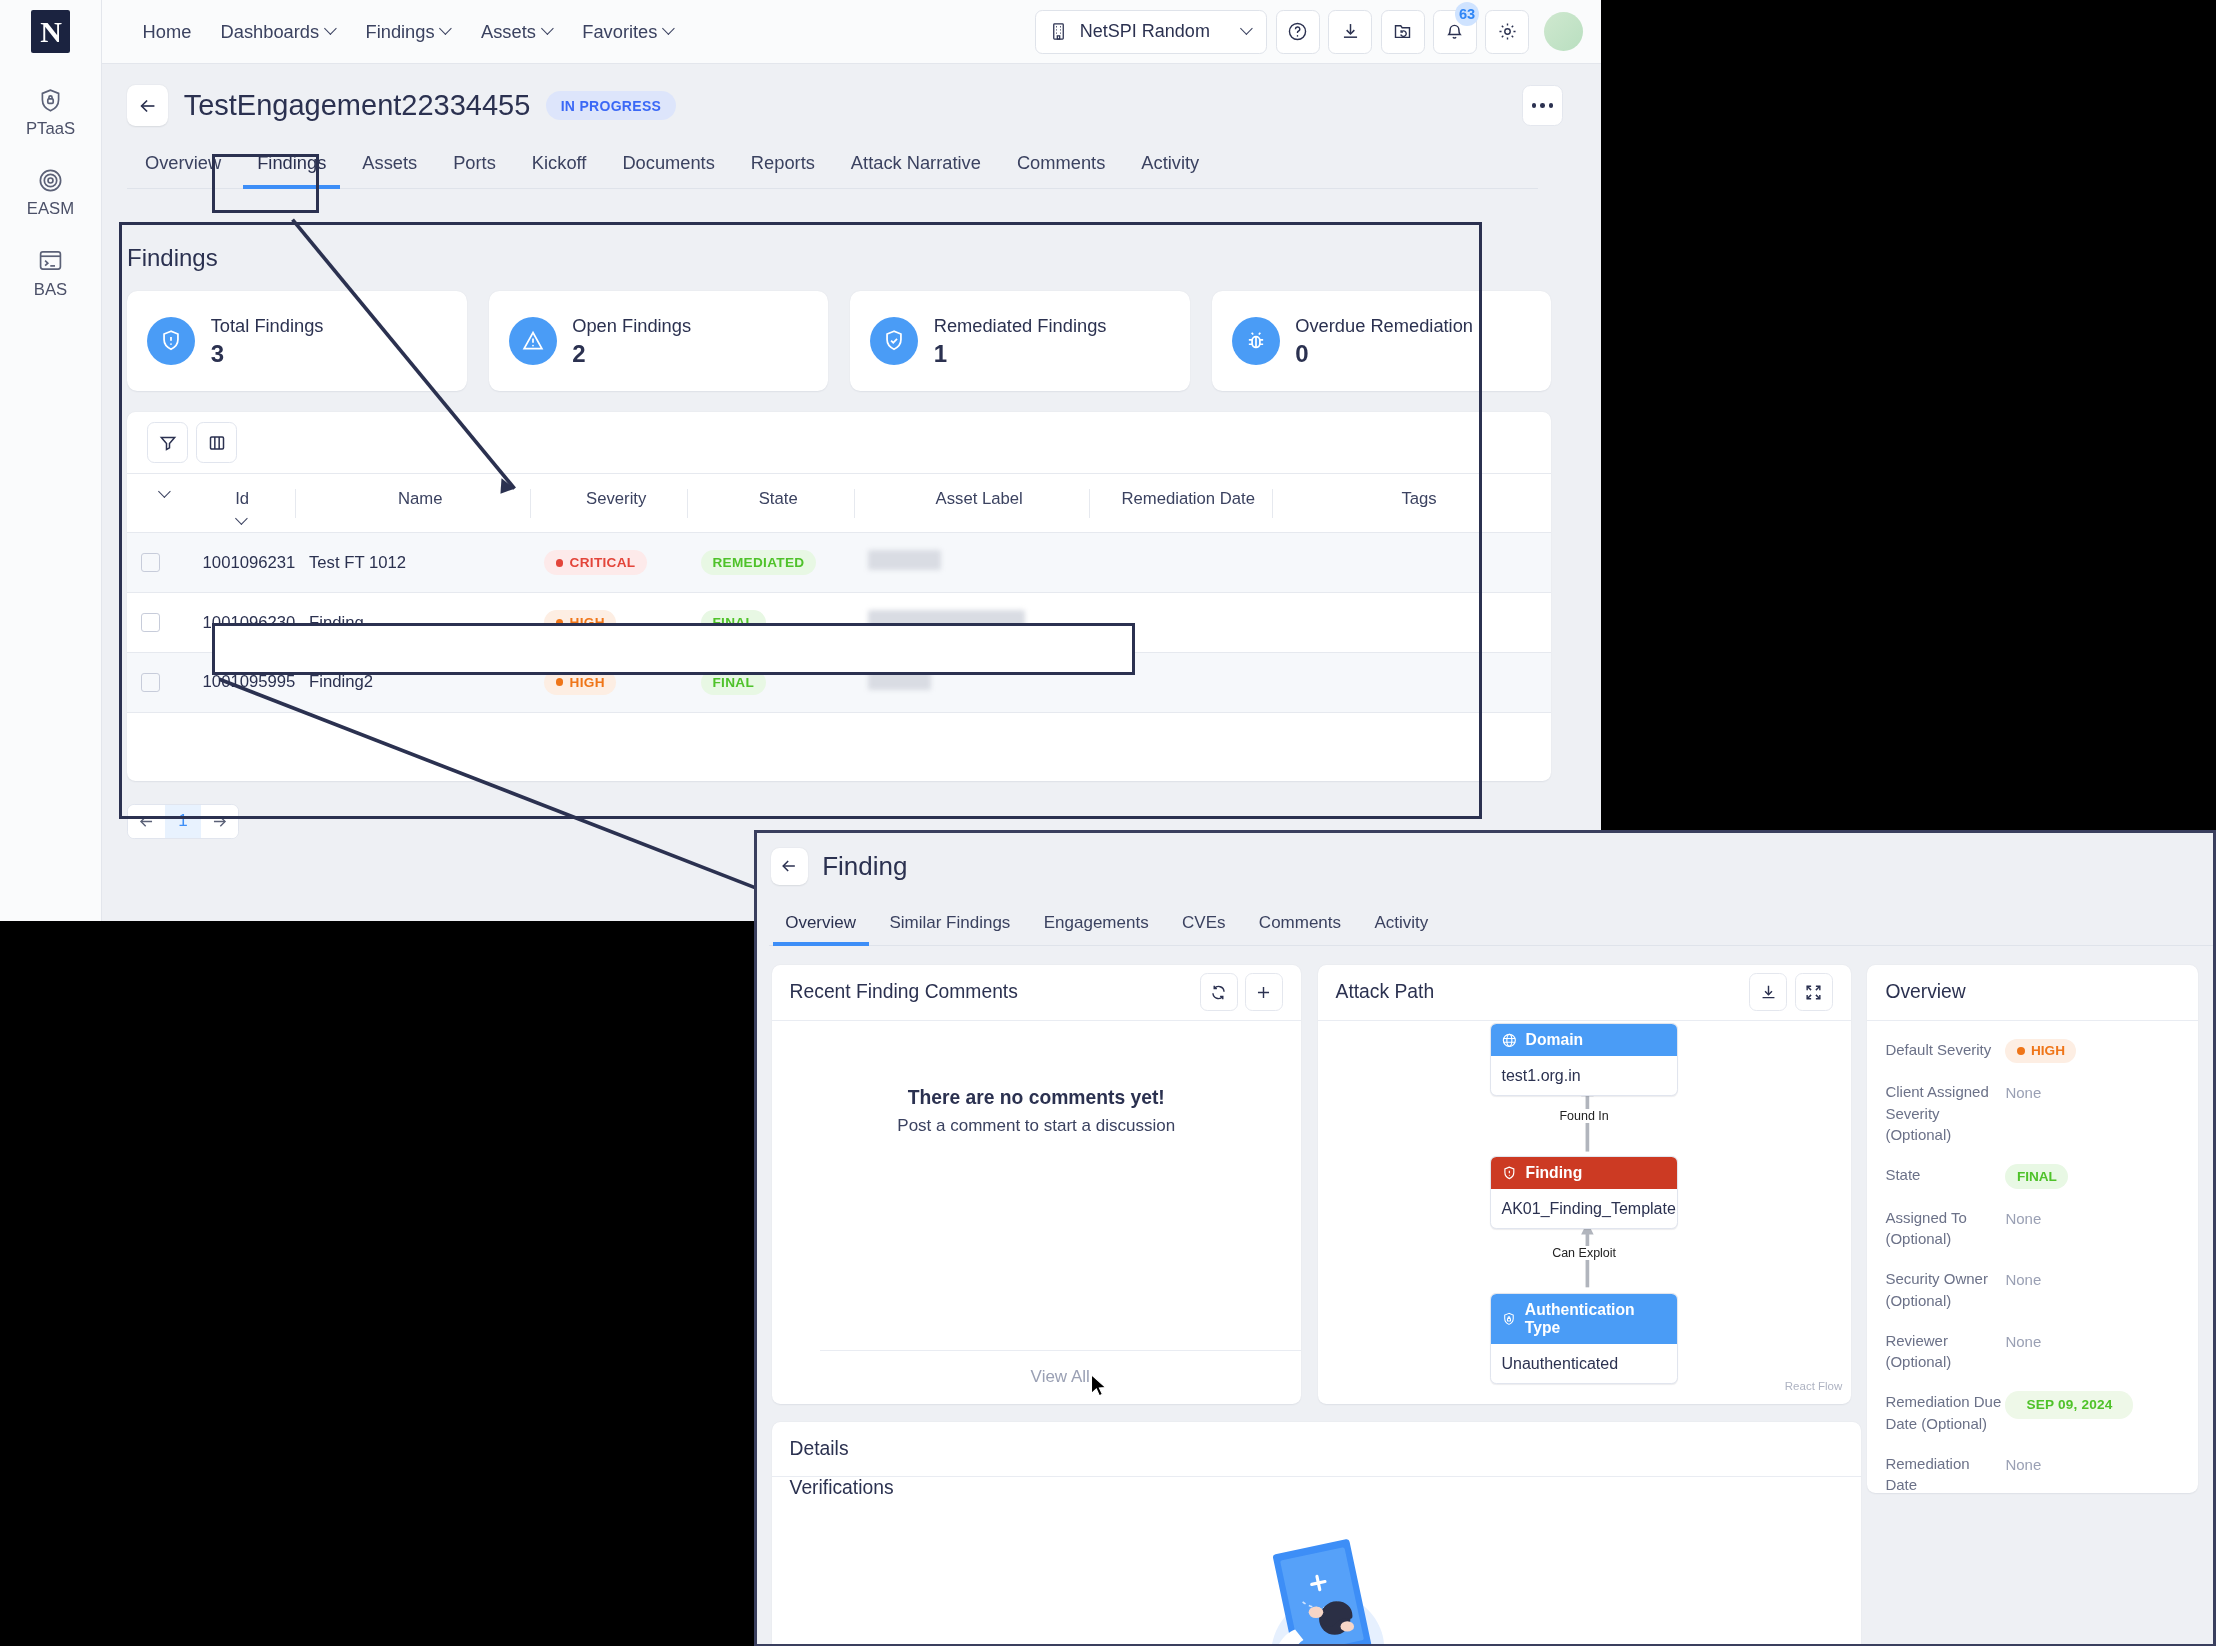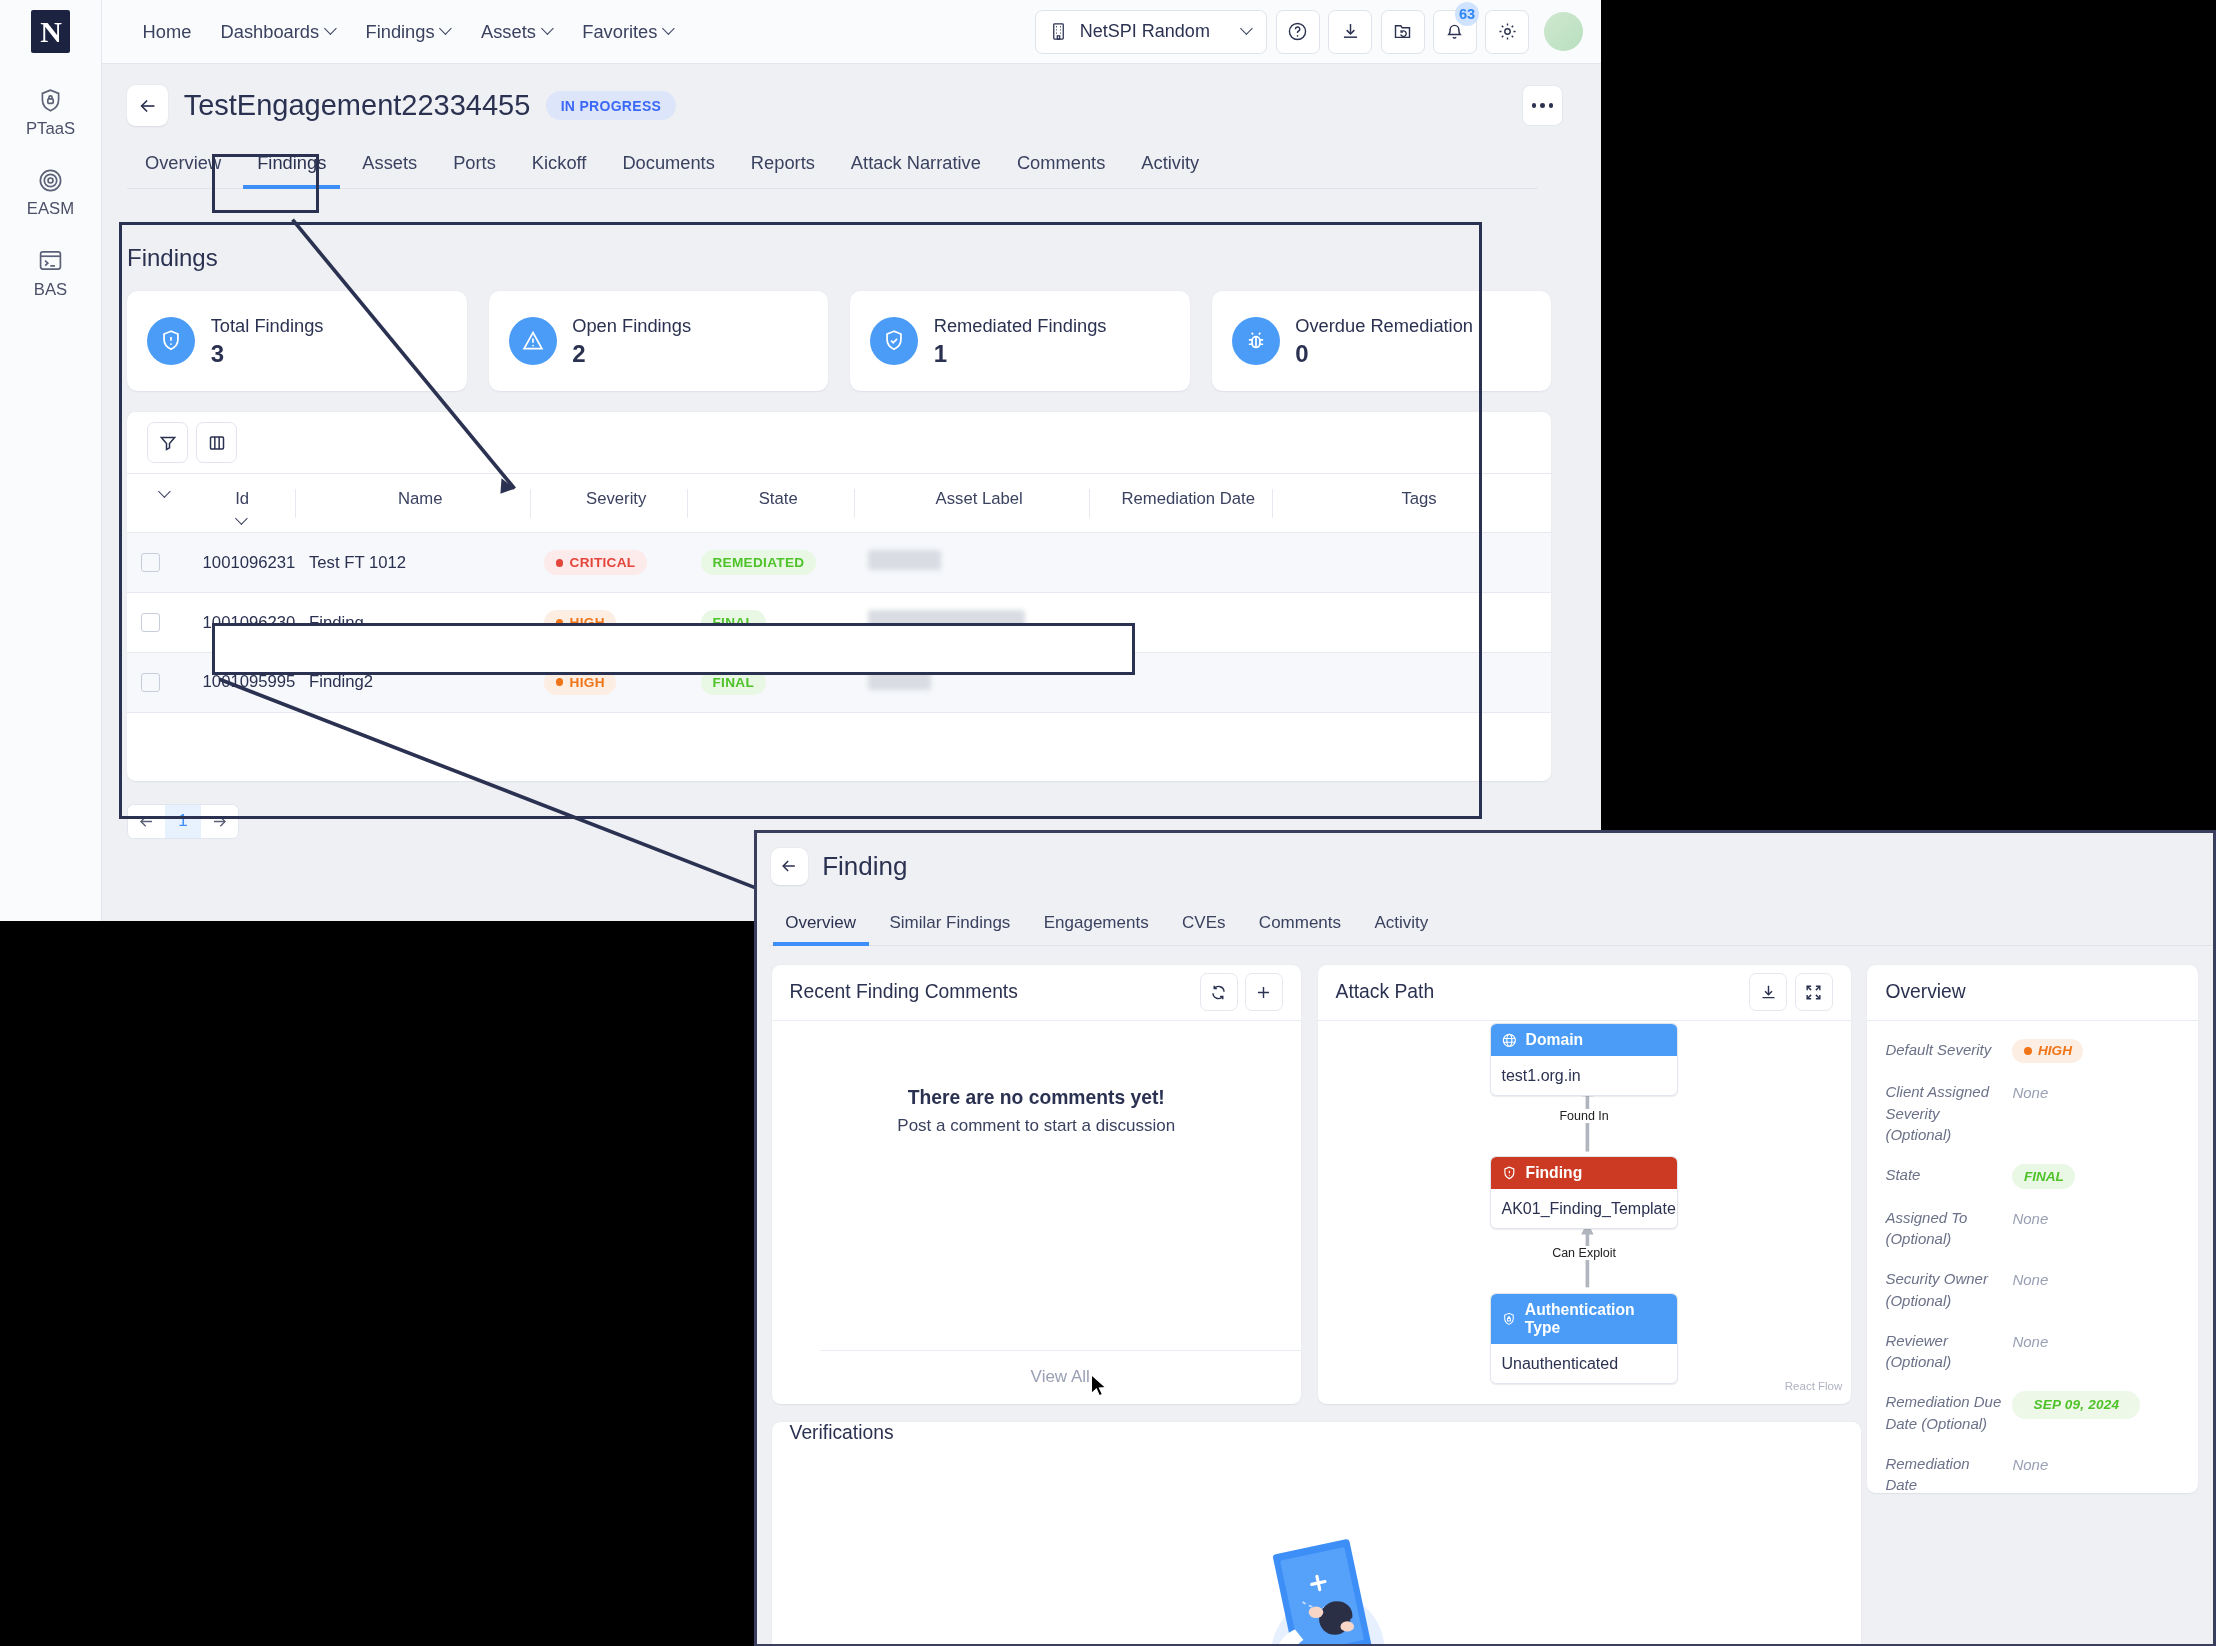--- a/index.html
+++ b/index.html
@@ -224,21 +224,21 @@
           box-shadow: 0 0.5px 1px rgba(20,25,50,.08); }
   .node-head { display:flex; align-items:center; gap:8.4px; padding: 7.3px 9.4px; color:#fff; font-size:15.7px; font-weight:bold; }
   .node-head svg { width: 16.7px; height: 16.7px; }
   .node-head.blue { background:#4a9cf6; }
   .node-head.red { background:#cc3a23; }
   .node-body { padding: 10.4px 10.4px; font-size: 16px; color:#2b3150; }
   .edge-label { position:absolute; left:50%; transform:translateX(-50%); font-size: 12.5px; color:#222; background:#fff; padding: 0 4.2px; }
   .react-flow-credit { position:absolute; right: 8.4px; bottom: 4.2px; font-size: 11.5px; color:#aeb3c2; }
 
   .overview-panel { width: 334px; height: 528px; }
-  .ov-row { display:flex; align-items:flex-start; gap: 7px; padding: 0 18px; margin-top: 18px; font-style: italic; }
+  .ov-row { display:flex; align-items:flex-start; gap: 0; padding: 0 18px; margin-top: 18px; }
   .ov-label { font-size: 15px; color: #6b7188; width: 120px; line-height: 1.45; flex: none; }
   .ov-value { font-size: 15px; color: #9aa0b4; line-height: 1.45; padding-top: 1px; }
   .ov-pill { display:inline-flex; align-items:center; gap:6.3px; font-size:13.6px; font-weight:bold; border-radius:13.6px; padding: 4.7px 11.5px; }
   .ov-pill.high { background:#fdeee3; color:#ef7518; }
   .ov-pill.final { background:#e8f8e4; color:#4fc22a; }
   .ov-pill.date { background:#eef8e8; color:#4fc22a; padding: 6.3px 21px; letter-spacing: 0.2px; }
 
   .details-panel { position:absolute; left: 14.6px; top: 589px; width: 1089px; background:#fff;
                    border-radius:8.4px 8.4px 0 0; box-shadow:0 0.5px 1.6px rgba(20,25,50,.07); overflow:hidden; height: 224px; }
   .details-head { height: 55px; display:flex; align-items:center; padding: 0 18px; border-bottom:0.5px solid #e9ecf2; }
@@ -781,20 +781,23 @@
 
       <div class="ov-row">
         <div class="ov-label">Remediation Date</div>
         <div class="ov-value">None</div>
       </div>
 
     </div>
   </div>
 
   <div class="details-panel">
+    <div class="details-head">
+      <div class="panel-title">Details</div>
+    </div>
     <div class="verif-head">
       <div class="panel-title">Verifications</div>
     </div>
     <svg class="verif-art" viewBox="0 0 420 300">
       <path d="M150 300c-20-90 20-150 90-165 70-15 110 35 120 75 10 40-10 90-60 90Z" fill="#e6f0fe"></path>
       <g transform="rotate(-12 230 150)">
         <rect x="170" y="40" width="150" height="210" rx="6" fill="#3d8ef7"></rect>
         <rect x="182" y="54" width="126" height="182" rx="4" fill="#5ba5f9" opacity=".85"></rect>
         <path d="M245 98v26M232 111h26" stroke="#fff" stroke-width="6" stroke-linecap="round"></path>
         <path d="M208 140c14 18 44 26 66 14" stroke="#cfe3ff" stroke-width="3" stroke-dasharray="7 7" fill="none"></path>

